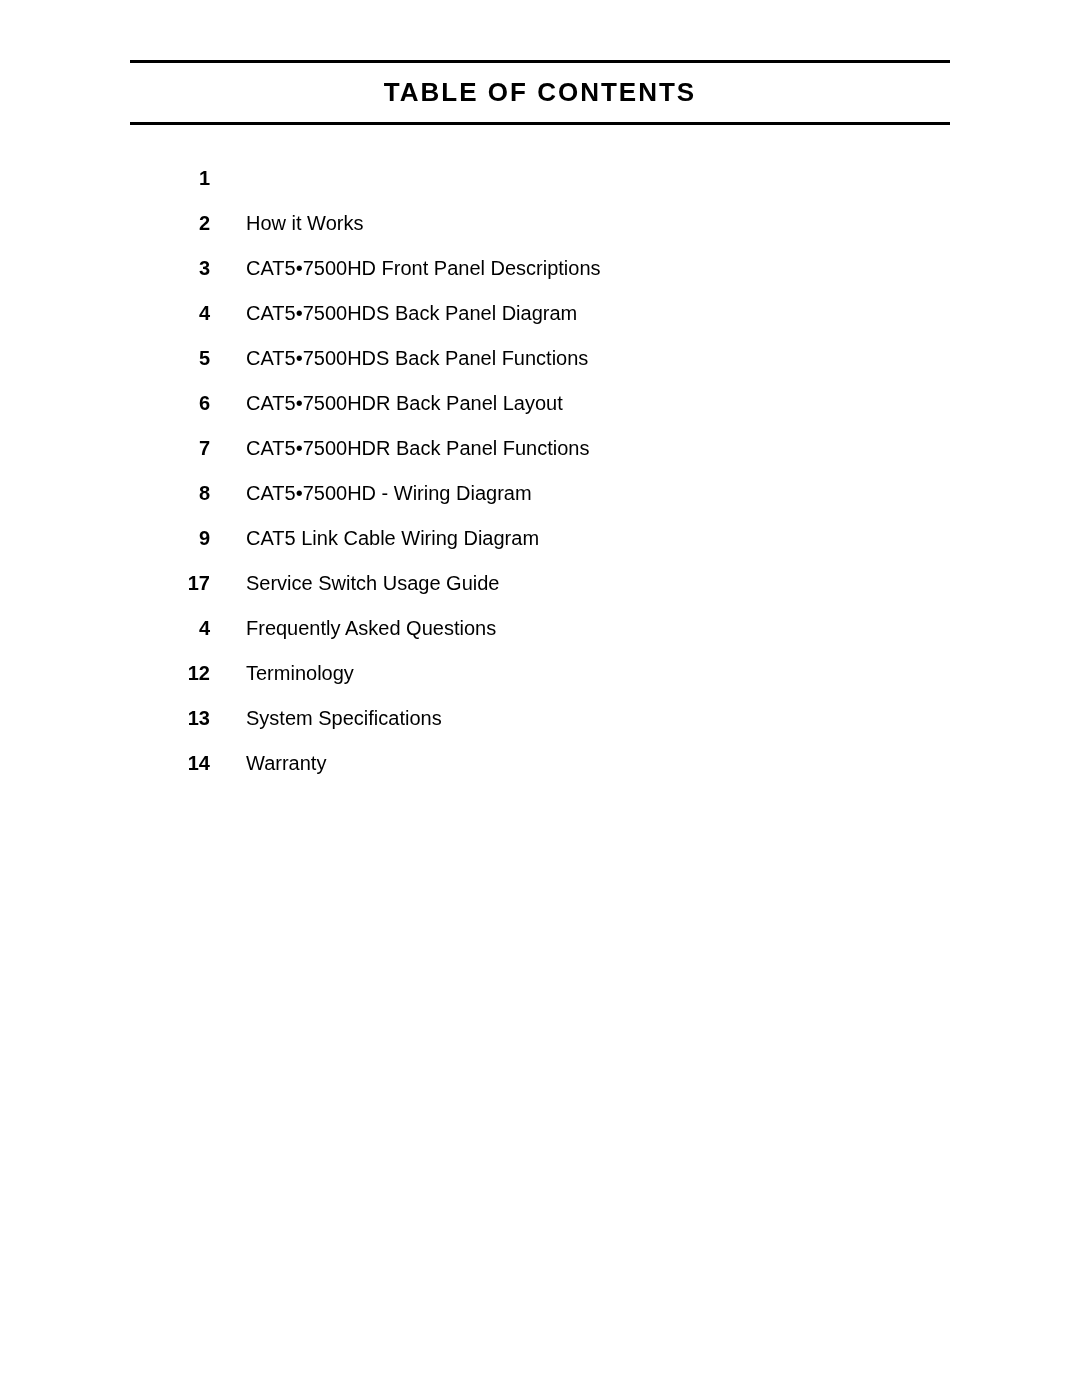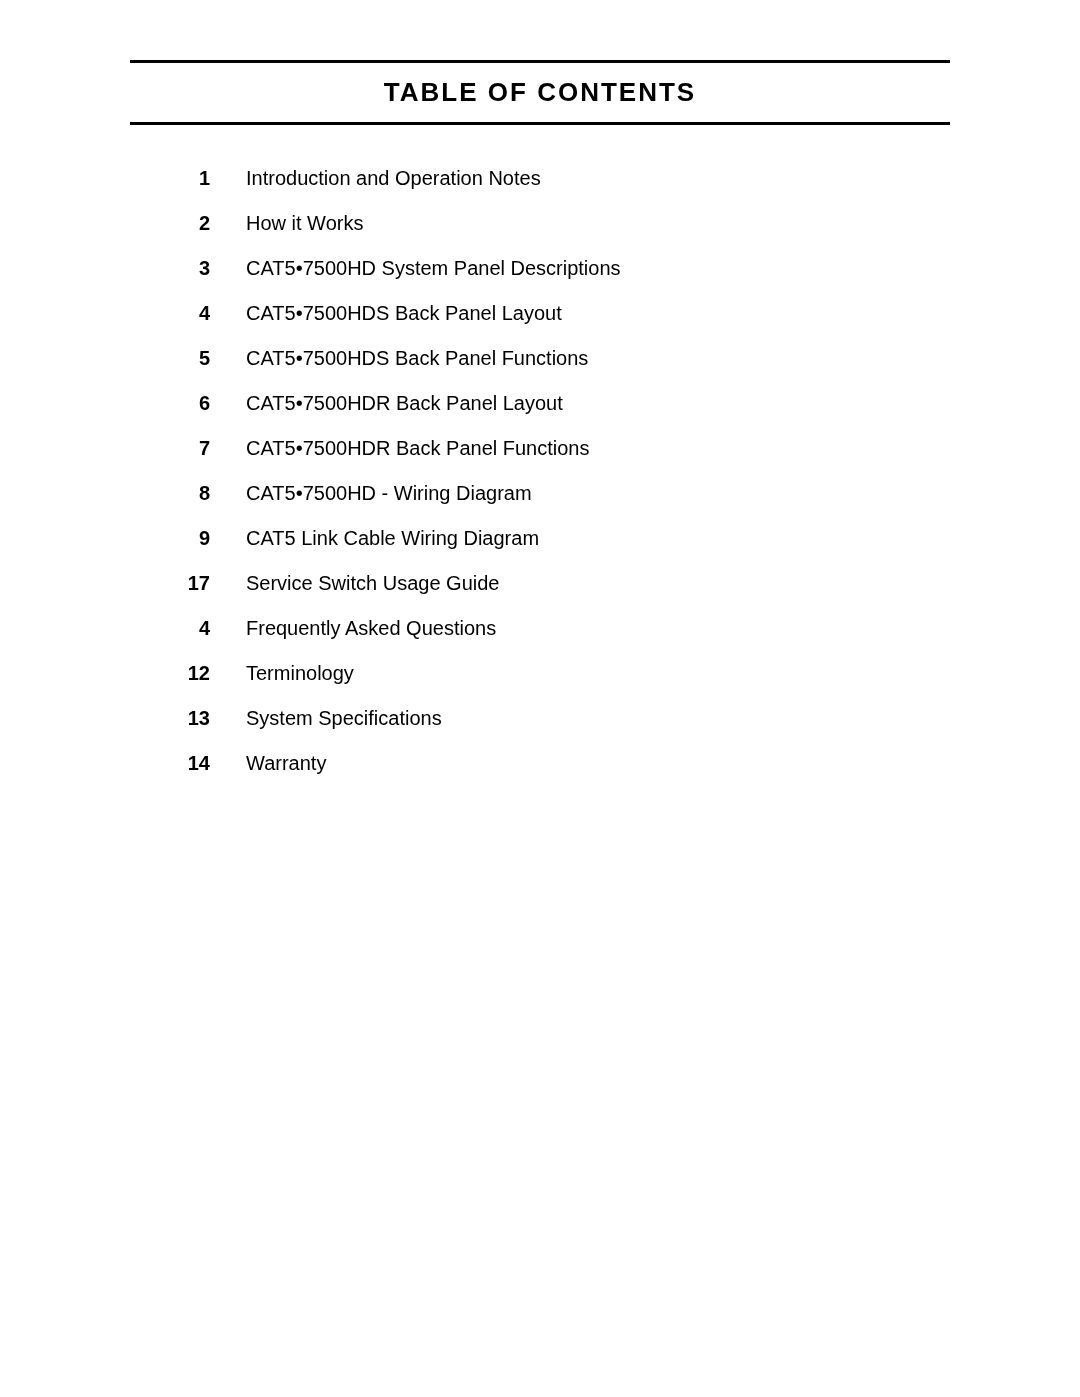--- a/index.html
+++ b/index.html
@@ -84,33 +84,32 @@
 
   <div class="title-section">
     <div class="title-top-border"></div>
     <div class="page-title">TABLE OF CONTENTS</div>
     <div class="title-bottom-border"></div>
   </div>
 
   <ul class="toc-list" id="toc-list">
   <li class="toc-item">
         <span class="toc-number">1</span>
-        <span class="toc-label">Introduction and Operation Notes</span>
       </li>
       <li class="toc-item">
         <span class="toc-number">2</span>
         <span class="toc-label">How it Works</span>
       </li>
       <li class="toc-item">
         <span class="toc-number">3</span>
-        <span class="toc-label">CAT5•7500HD System Panel Descriptions</span>
+        <span class="toc-label">CAT5•7500HD Front Panel Descriptions</span>
       </li>
       <li class="toc-item">
         <span class="toc-number">4</span>
-        <span class="toc-label">CAT5•7500HDS Back Panel Layout</span>
+        <span class="toc-label">CAT5•7500HDS Back Panel Diagram</span>
       </li>
       <li class="toc-item">
         <span class="toc-number">5</span>
         <span class="toc-label">CAT5•7500HDS Back Panel Functions</span>
       </li>
       <li class="toc-item">
         <span class="toc-number">6</span>
         <span class="toc-label">CAT5•7500HDR Back Panel Layout</span>
       </li>
       <li class="toc-item">

